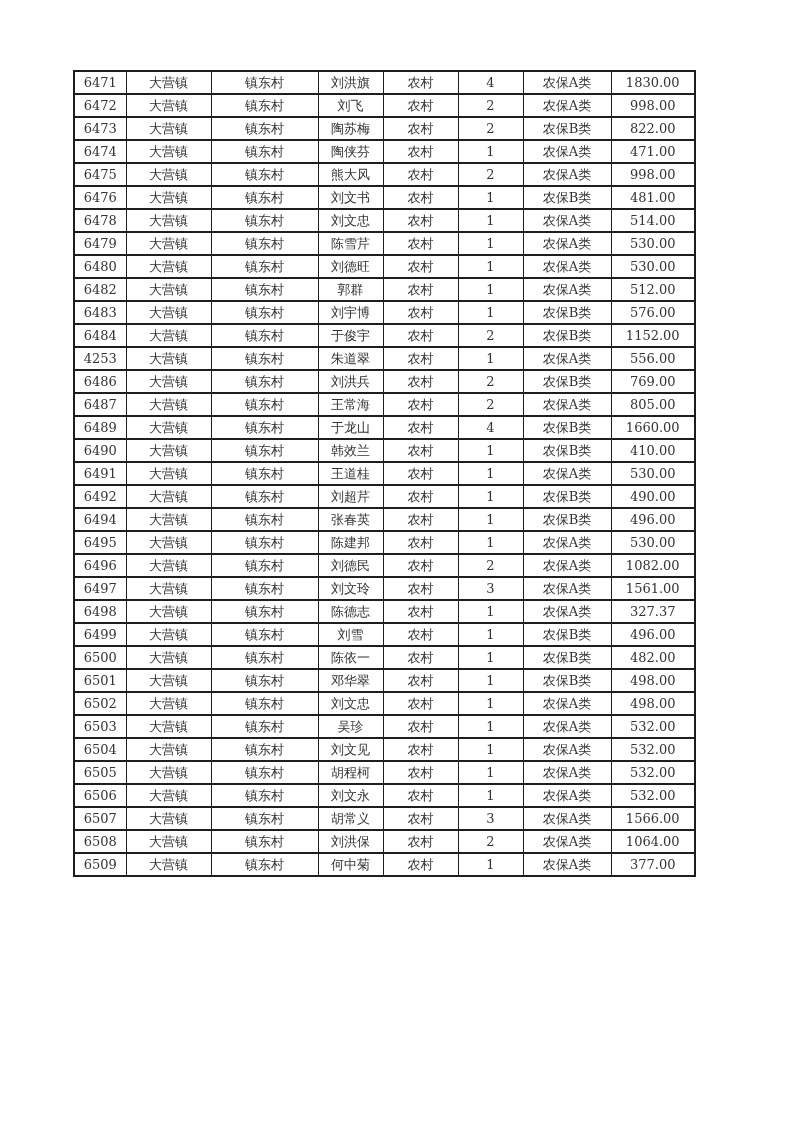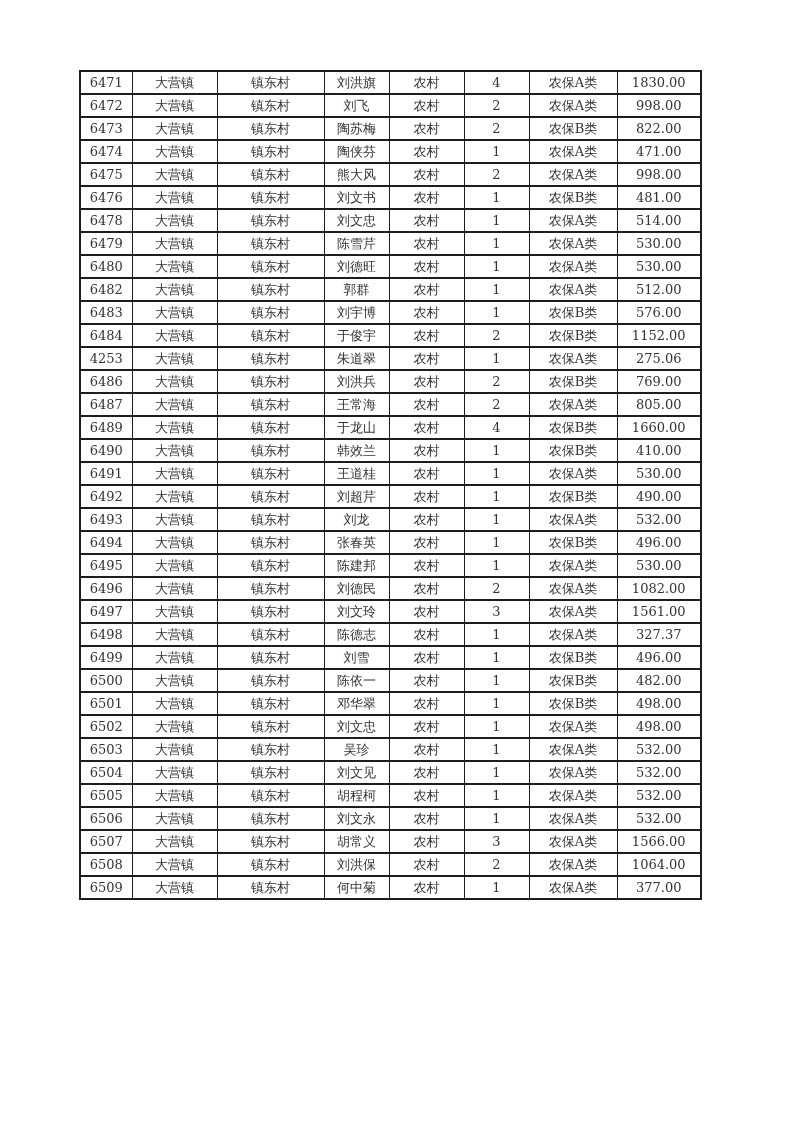--- a/index.html
+++ b/index.html
@@ -9,21 +9,21 @@
   body {
     width: 793px;
     height: 1122px;
     background: #ffffff;
     font-family: "DejaVu Serif", "Liberation Serif", serif;
     position: relative;
     overflow: hidden;
   }
   .page {
     position: absolute;
-    left: 14px; top: 0;
+    left: 8px; top: 0;
     width: 717px;
     height: 1122px;
     background: #ffffff;
   }
   table.data-table {
     position: absolute;
     left: 65px;
     top: 70px;
     border-collapse: collapse;
     table-layout: fixed;
@@ -190,21 +190,21 @@
           <td>1152.00</td>
         </tr>
         <tr>
           <td>4253</td>
           <td>大营镇</td>
           <td>镇东村</td>
           <td>朱道翠</td>
           <td>农村</td>
           <td>1</td>
           <td>农保A类</td>
-          <td>275.06</td>
+          <td>556.00</td>
         </tr>
         <tr>
           <td>6486</td>
           <td>大营镇</td>
           <td>镇东村</td>
           <td>刘洪兵</td>
           <td>农村</td>
           <td>2</td>
           <td>农保B类</td>
           <td>769.00</td>
@@ -251,30 +251,20 @@
         </tr>
         <tr>
           <td>6492</td>
           <td>大营镇</td>
           <td>镇东村</td>
           <td>刘超芹</td>
           <td>农村</td>
           <td>1</td>
           <td>农保B类</td>
           <td>490.00</td>
-        </tr>
-        <tr>
-          <td>6493</td>
-          <td>大营镇</td>
-          <td>镇东村</td>
-          <td>刘龙</td>
-          <td>农村</td>
-          <td>1</td>
-          <td>农保A类</td>
-          <td>532.00</td>
         </tr>
         <tr>
           <td>6494</td>
           <td>大营镇</td>
           <td>镇东村</td>
           <td>张春英</td>
           <td>农村</td>
           <td>1</td>
           <td>农保B类</td>
           <td>496.00</td>

